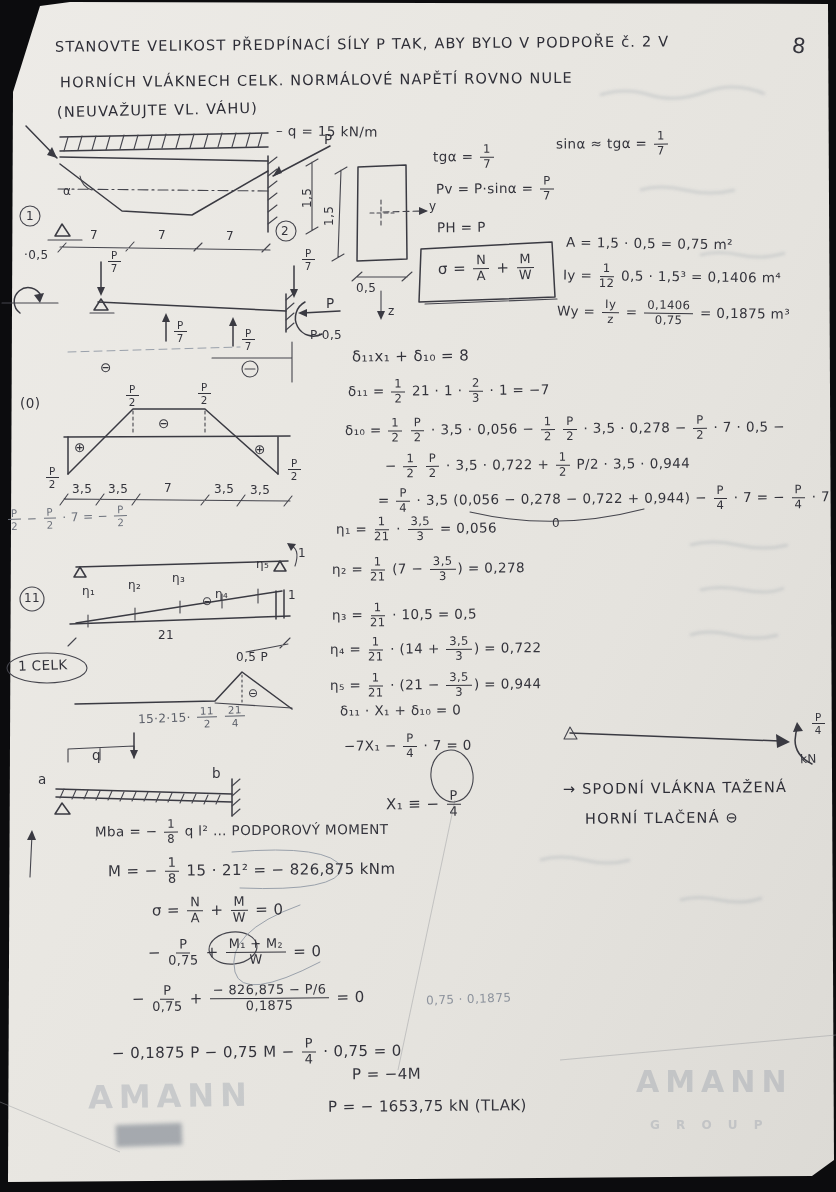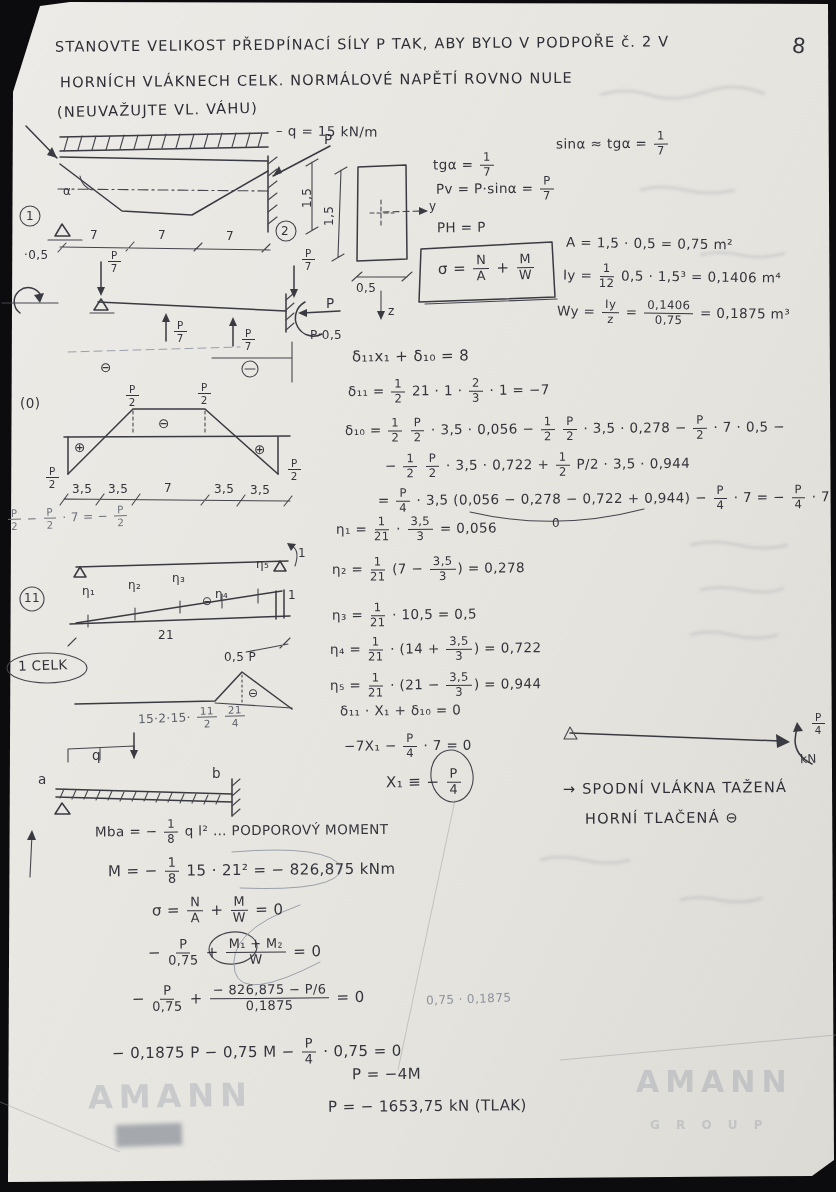--- a/index.html
+++ b/index.html
@@ -198,21 +198,21 @@
 <div class="hw sm" style="left:90px;top:228px">7</div>
 <div class="hw sm" style="left:158px;top:228px">7</div>
 <div class="hw sm" style="left:226px;top:229px">7</div>
 <div class="hw sm rot90" style="left:300px;top:208px">1,5</div>
 
 <div class="hw sm rot90" style="left:322px;top:226px">1,5</div>
 <div class="hw sm" style="left:356px;top:281px">0,5</div>
 <div class="hw sm" style="left:429px;top:199px">y</div>
 <div class="hw sm" style="left:388px;top:304px">z</div>
 
-<div class="hw rE" style="left:433px;top:152px">tgα = <span class="fr">
+<div class="hw rE" style="left:433px;top:144px">tgα = <span class="fr">
       <span class="n">1</span>
       <span class="d">7</span>
     </span></div>
 <div class="hw rE" style="left:556px;top:131px">sinα ≈ tgα = <span class="fr">
       <span class="n">1</span>
       <span class="d">7</span>
     </span></div>
 <div class="hw rE" style="left:436px;top:176px">Pv = P·sinα = <span class="fr">
       <span class="n">P</span>
       <span class="d">7</span>
@@ -381,37 +381,37 @@
 <div class="hw sm" style="left:128px;top:578px">η₂</div>
 <div class="hw sm" style="left:172px;top:571px">η₃</div>
 <div class="hw sm" style="left:215px;top:587px">η₄</div>
 <div class="hw sm" style="left:256px;top:557px">η₅</div>
 <div class="hw sm" style="left:202px;top:594px">⊖</div>
 <div class="hw sm" style="left:158px;top:628px">21</div>
 <div class="hw sm" style="left:298px;top:546px">1</div>
 <div class="hw sm" style="left:288px;top:588px">1</div>
 
 <div class="hw rC" style="left:18px;top:658px">1 CELK</div>
-<div class="hw sm" style="left:224px;top:650px">0,5 P</div>
+<div class="hw sm" style="left:236px;top:650px">0,5 P</div>
 <div class="hw sm" style="left:248px;top:686px">⊖</div>
 
 <div class="hw sm rC" style="left:138px;top:706px;color:#5b5f69">15·2·15· <span class="fr">
       <span class="n">11</span>
       <span class="d">2</span>
     </span> <span class="fr">
       <span class="n">21</span>
       <span class="d">4</span>
     </span></div>
 
 <div class="hw rE" style="left:340px;top:703px">δ₁₁ · X₁ + δ₁₀ = 0</div>
 <div class="hw rE" style="left:344px;top:733px">−7X₁ − <span class="fr">
       <span class="n">P</span>
       <span class="d">4</span>
     </span> · 7 = 0</div>
-<div class="hw big rE" style="left:386px;top:768px">X₁ ≡ − <span class="fr">
+<div class="hw big rE" style="left:386px;top:790px">X₁ ≡ − <span class="fr">
       <span class="n">P</span>
       <span class="d">4</span>
     </span></div>
 
 <div class="hw sm" style="left:810px;top:712px"><span class="fr">
       <span class="n">P</span>
       <span class="d">4</span>
     </span></div>
 <div class="hw sm rC" style="left:800px;top:752px">kN</div>
 <div class="hw cap rE" style="left:563px;top:780px">→ SPODNÍ VLÁKNA TAŽENÁ</div>

